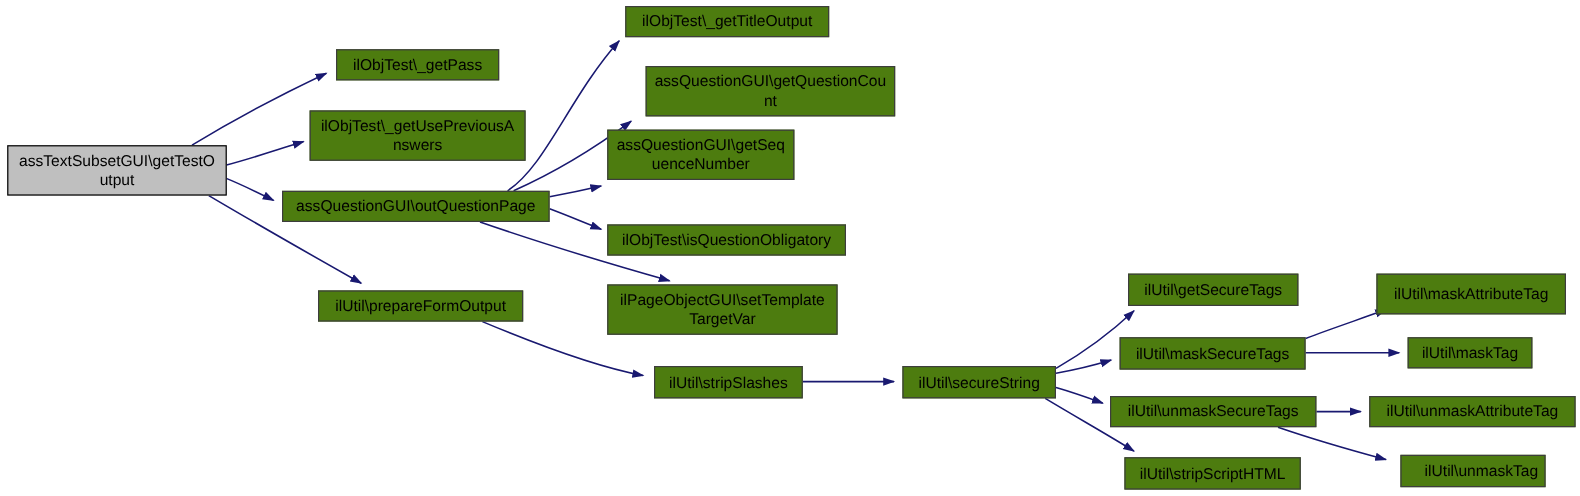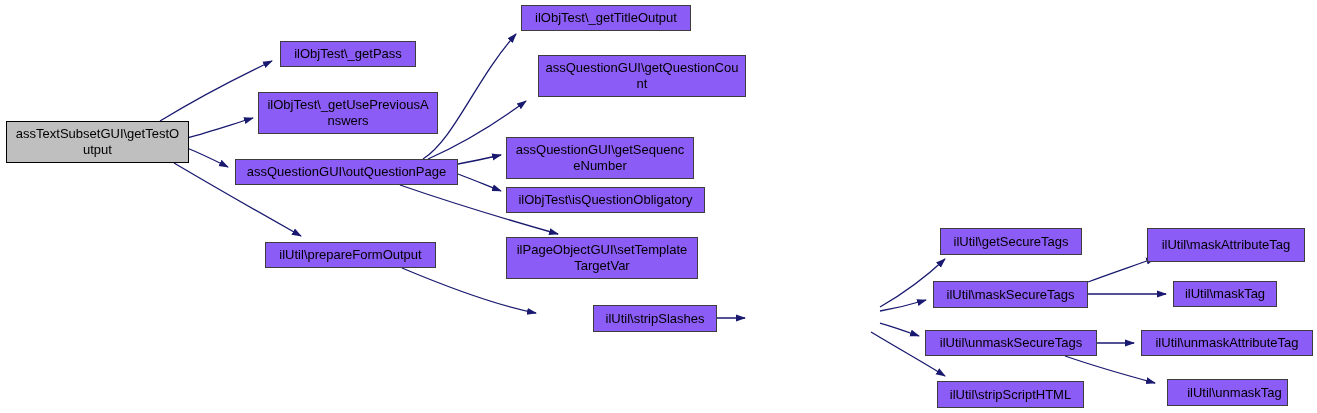--- a/index.html
+++ b/index.html
@@ -7,21 +7,21 @@
     position:relative;
     width:1317px;height:413px;
     background:#ffffff;
     font-family:"Liberation Sans",sans-serif;
     overflow:hidden;
   }
   #edges{position:absolute;left:0;top:0;width:1317px;height:413px;}
   .node{
     position:absolute;
     box-sizing:border-box;
-    background:#8b5cf6;
+    background:#4d7c0f;
     border:1.2px solid #3d3d3d;
     color:#000000;
     font-size:13px;
     line-height:16px;
     display:flex;
     align-items:center;
     justify-content:center;
     text-align:center;
     padding:0 6px;
     overflow-wrap:anywhere;
@@ -74,28 +74,29 @@
   <div class="node" style="left:258px;top:92px;width:180px;height:42px;">ilObjTest\_getUsePreviousAnswers</div>
 
   <div class="node nw" style="left:235px;top:159px;width:223px;height:26px;">assQuestionGUI\outQuestionPage</div>
 
   <div class="node nw" style="left:265px;top:242px;width:171px;height:26px;">ilUtil\prepareFormOutput</div>
 
   <div class="node nw" style="left:521px;top:5px;width:170px;height:26px;">ilObjTest\_getTitleOutput</div>
 
   <div class="node" style="left:510px;top:55px;width:208px;height:42px;margin-left:28px;">assQuestionGUI\getQuestionCount</div>
 
-  <div class="node" style="left:506px;top:137px;width:188px;height:42px;">assQuestionGUI\getSequenceNumber</div>
+  <div class="node" style="left:506px;top:108px;width:156px;height:42px;">assQuestionGUI\getSequenceNumber</div>
 
   <div class="node nw" style="left:506px;top:187px;width:199px;height:26px;">ilObjTest\isQuestionObligatory</div>
 
   <div class="node" style="left:506px;top:237px;width:192px;height:42px;">ilPageObjectGUI\setTemplateTargetVar</div>
 
-  <div class="node nw" style="left:545px;top:305px;width:124px;height:27px;margin-left:48px;">ilUtil\stripSlashes</div>
+  <div class="node nw" style="left:545px;top:305px;width:124px;height:27px;">ilUtil\stripSlashes</div>
 
+  <div class="node nw" style="left:752px;top:305px;width:128px;height:27px;">ilUtil\secureString</div>
 
   <div class="node nw" style="left:940px;top:228px;width:142px;height:27px;">ilUtil\getSecureTags</div>
 
   <div class="node nw" style="left:933px;top:281px;width:155px;height:27px;">ilUtil\maskSecureTags</div>
 
   <div class="node nw" style="left:925px;top:330px;width:172px;height:26px;">ilUtil\unmaskSecureTags</div>
 
   <div class="node nw" style="left:937px;top:381px;width:147px;height:27px;">ilUtil\stripScriptHTML</div>
 
   <div class="node nw" style="left:1147px;top:228px;width:158px;height:34px;">ilUtil\maskAttributeTag</div>

